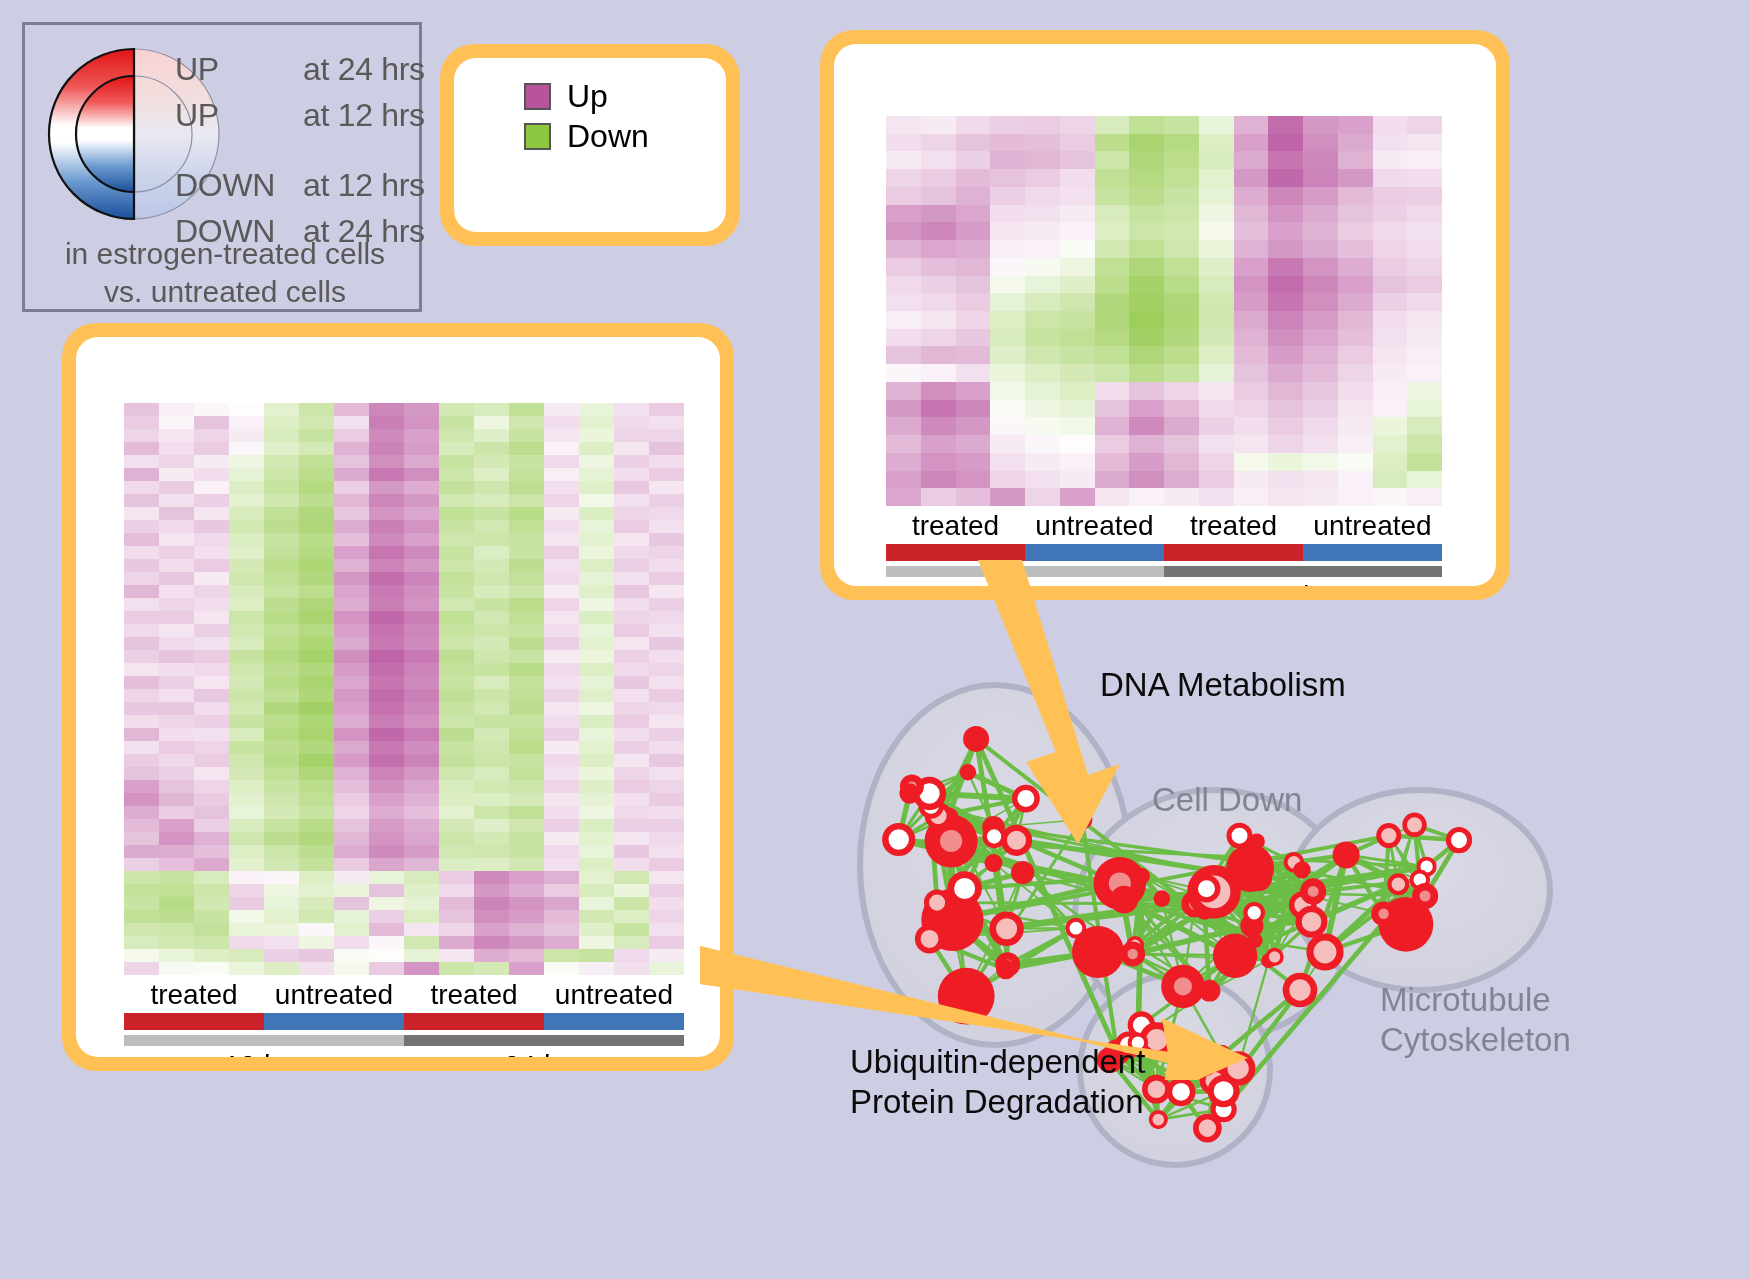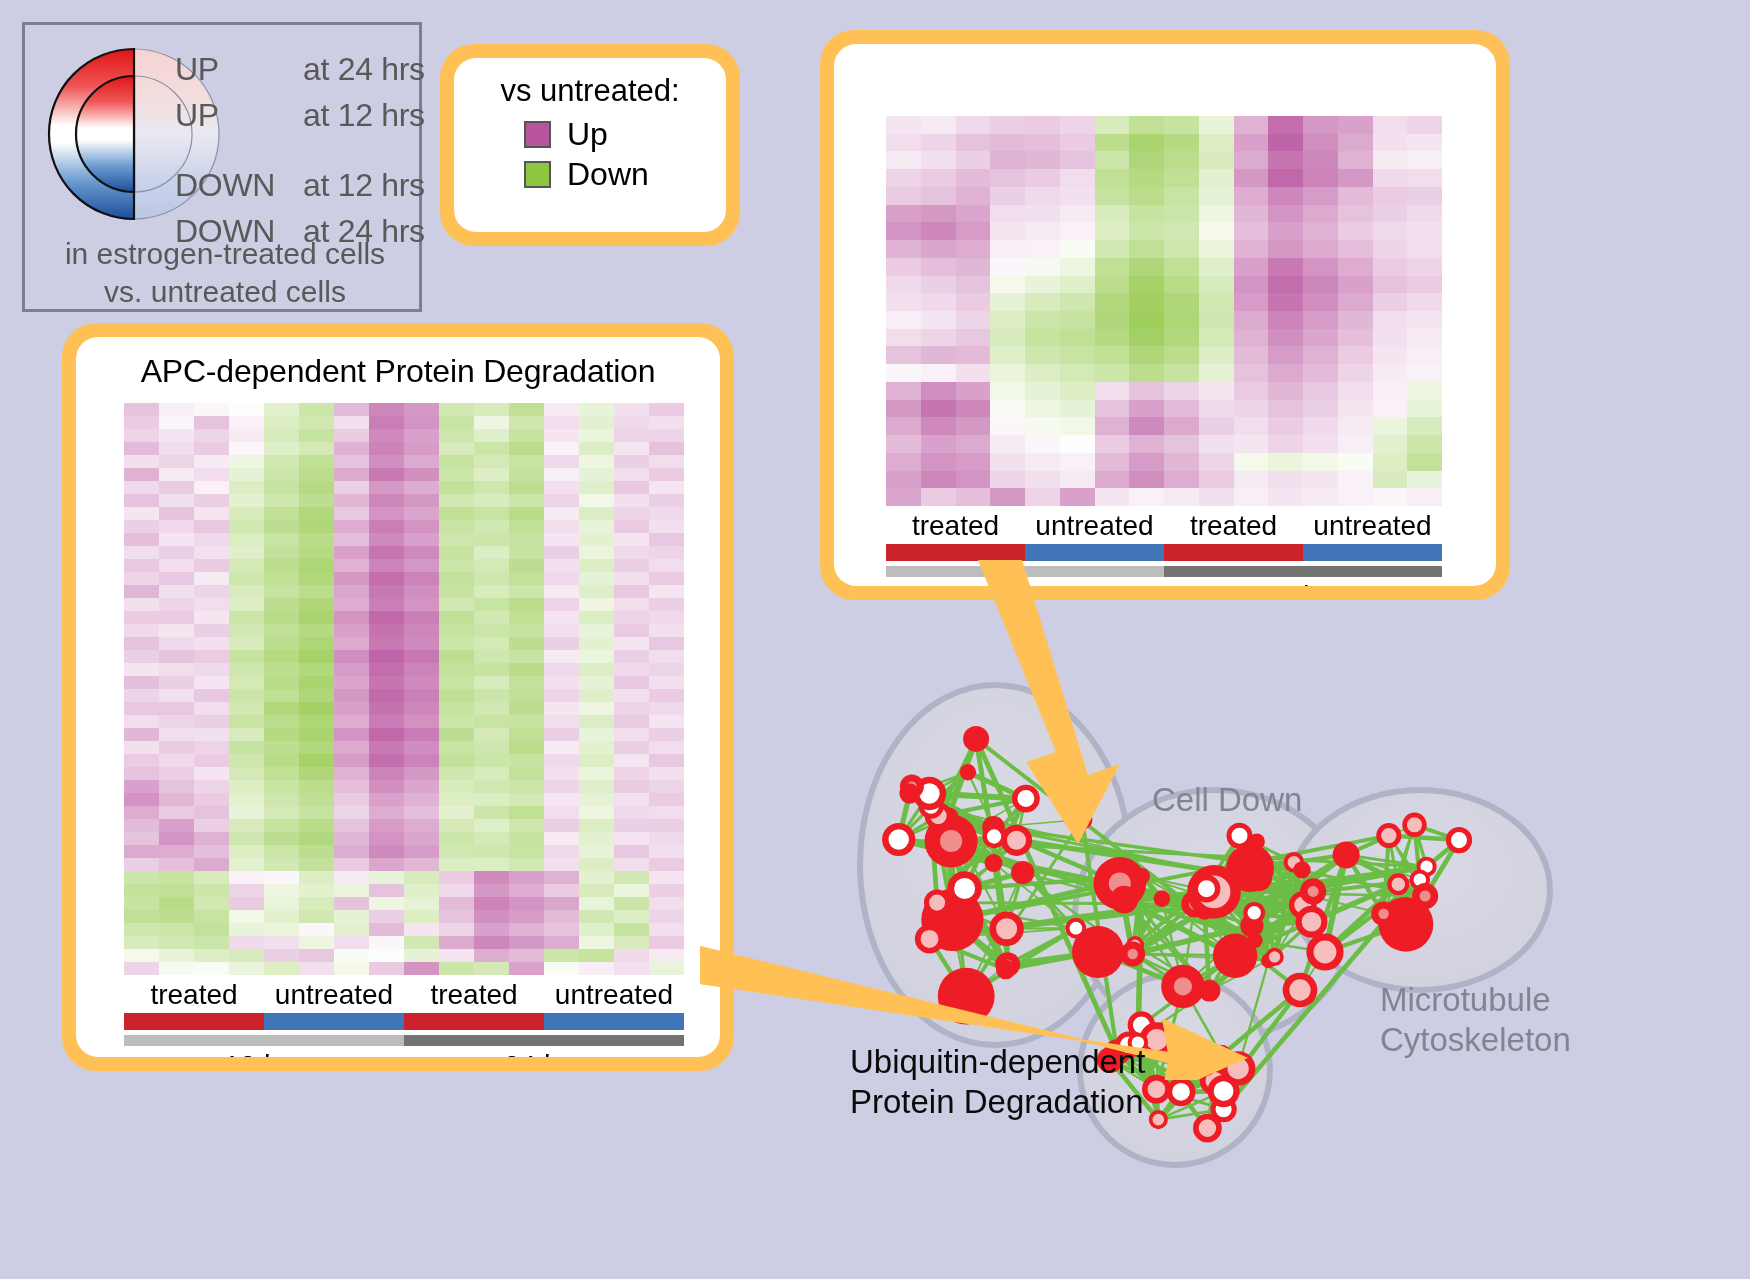--- a/index.html
+++ b/index.html
@@ -126,21 +126,20 @@
     </div>
 
     <div class="wheel-caption">
       <div>in estrogen-treated cells</div>
       <div>vs. untreated cells</div>
     </div>
   </div>
 
   <div class="opanel" id="key-panel">
     <div class="inner">
-      <div class="key-title">vs untreated:</div>
       <div class="key-rows">
         <div class="key-row">
           <span class="swatch" id="sw-up" style="background: rgb(184, 83, 158);"></span>
           <span class="key-label">Up</span>
         </div>
         <div class="key-row">
           <span class="swatch" id="sw-down" style="background: rgb(141, 198, 63);"></span>
           <span class="key-label">Down</span>
         </div>
       </div>
@@ -525,21 +524,20 @@
         <div class="hrs">
           <span>12 hrs</span>
           <span>24 hrs</span>
         </div>
       </div>
     </div>
   </div>
 
   <div class="opanel" id="apc-panel">
     <div class="inner">
-      <div class="panel-title">APC-dependent Protein Degradation</div>
       <div class="heat-wrap" id="apc-heat-wrap" style="left:48px;top:66px;width:560px;height:572px;">
         <div class="heat" id="apc-heat" style="grid-template-columns: repeat(16, 1fr); grid-template-rows: repeat(44, 1fr);">
             <i style="background:rgb(230,195,221)"></i>
             <i style="background:rgb(248,238,245)"></i>
             <i style="background:rgb(251,246,250)"></i>
             <i style="background:rgb(254,252,253)"></i>
             <i style="background:rgb(227,241,207)"></i>
             <i style="background:rgb(204,229,169)"></i>
             <i style="background:rgb(227,186,216)"></i>
             <i style="background:rgb(205,135,187)"></i>
@@ -1772,20 +1770,21 @@
   </svg>
 
   <svg class="arrow" style="left:960px;top:560px;width:220px;height:300px;" viewBox="0 0 220 300">
     <path d="M18 0 L62 0 L128 215 L160 204 L118 284 L66 202 L96 192 Z" fill="#ffc155"></path>
   </svg>
   <svg class="arrow" style="left:700px;top:940px;width:560px;height:140px;" viewBox="0 0 560 140">
     <path d="M0 6 L0 44 L470 112 L466 80 L548 118 L468 152 L472 124 L0 6 Z" fill="#ffc155"></path>
     <path d="M0 6 L0 44 L468 114 L462 78 L546 118 L462 156 L468 120 Z" fill="#ffc155"></path>
   </svg>
 
+  <div class="clabel" id="lbl-dna" style="color: rgb(11, 11, 11);">DNA Metabolism</div>
   <div class="clabel" id="lbl-cc" style="color: rgb(128, 133, 147);">Cell Down</div>
   <div class="clabel" id="lbl-ub" style="color: rgb(11, 11, 11);">
     <div>Ubiquitin-dependent</div>
     <div>Protein Degradation</div>
   </div>
   <div class="clabel" id="lbl-mt" style="color: rgb(128, 133, 147);">
     <div>Microtubule</div>
     <div>Cytoskeleton</div>
   </div>
 

